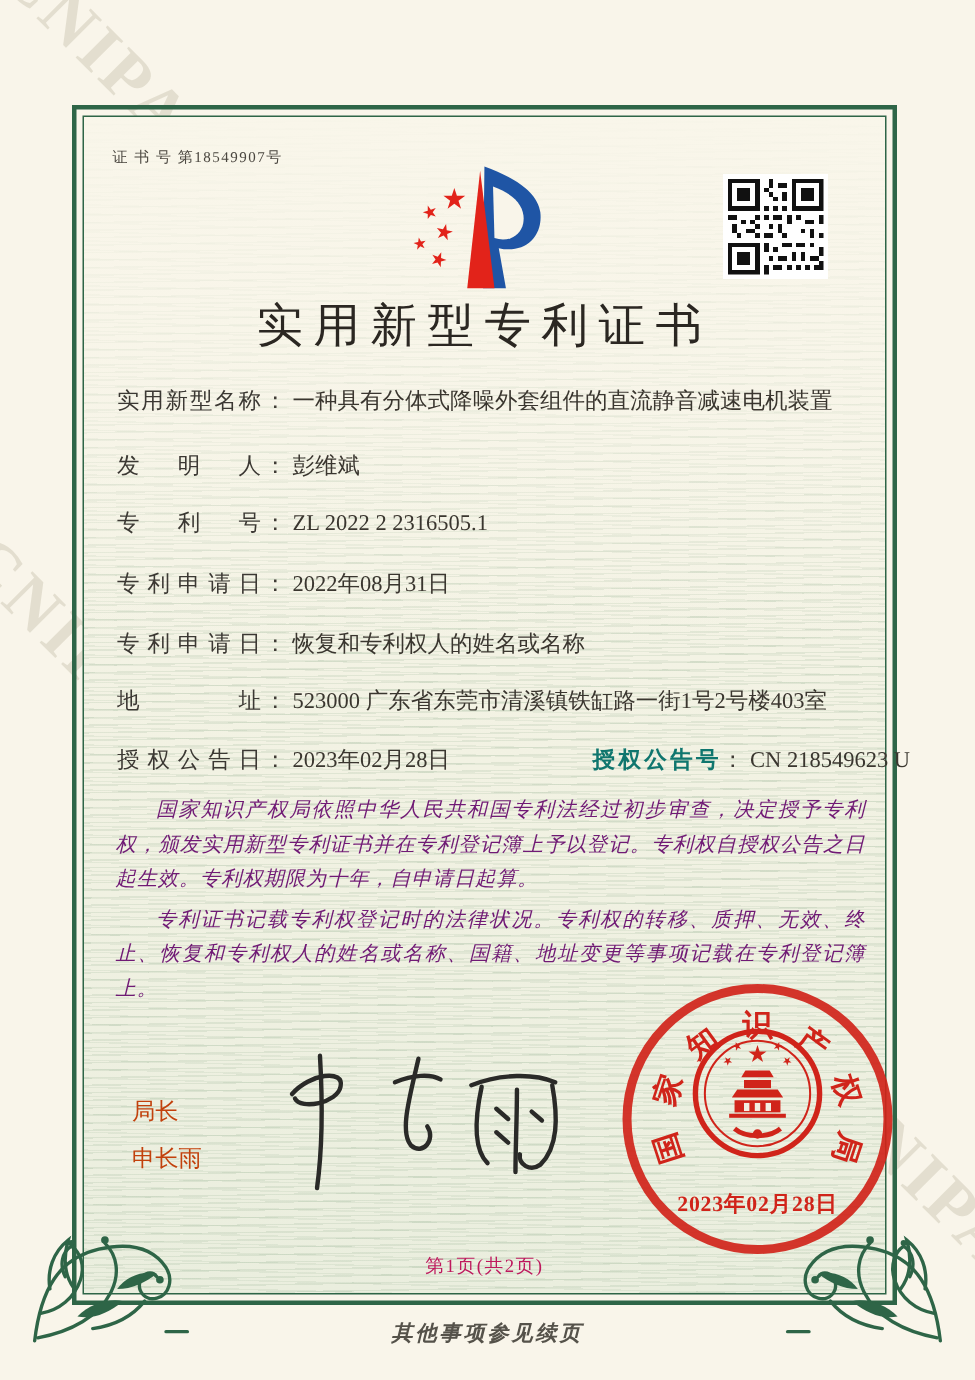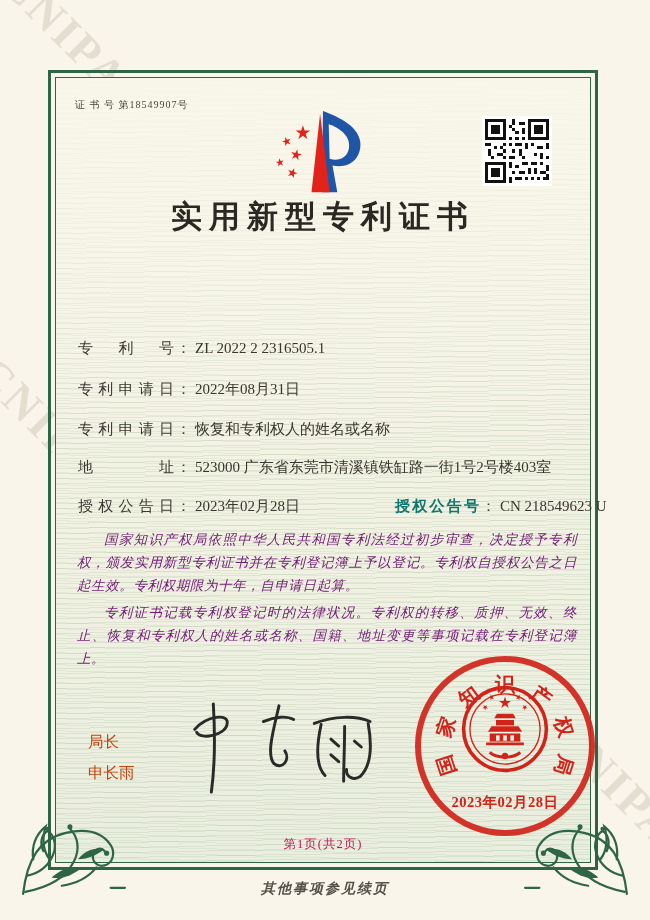--- a/index.html
+++ b/index.html
@@ -46,21 +46,21 @@
   }
 
   .content{position:absolute;inset:0;z-index:3;}
 
   
   .cert-no{position:absolute;left:75px;top:98px;font-size:10px;letter-spacing:1px;color:#4a463f;text-align:center;}
   .logo{position:absolute;left:274px;top:110px;width:96px;height:86px;}
   .qr{position:absolute;left:482px;top:116px;width:70px;height:70px;background:#fff;padding:3px;box-sizing:border-box;}
   .title{
     position:absolute;left:48px;top:196px;width:550px;text-align:center;
-    font-size:31px;font-weight:bold;letter-spacing:7px;color:#2b2722;
+    font-size:31px;font-weight:normal;letter-spacing:7px;color:#2b2722;
   }
 
   
   .row{position:absolute;left:78px;width:500px;font-size:15px;color:#403c36;white-space:nowrap;}
   .f-label{display:inline-block;width:96px;text-align:justify;text-align-last:justify;color:#3b3833;vertical-align:bottom;}
   .f-label2{display:inline-block;width:84px;text-align:justify;text-align-last:justify;color:#0f766e;vertical-align:bottom;font-weight:bold;}
   .f-colon{padding:0 4px 0 2px;}
   .f-value{color:#3a362f;}
   .r1{top:258px;} .r2{top:301px;} .r3{top:339px;} .r4{top:380px;}
   .r5{top:420px;} .r6{top:458px;} .r7{top:497px;}
@@ -169,20 +169,26 @@
                  M8,8h1v1h-1z M10,8h2v1h-2z M13,8h1v2h-1z M9,10h1v1h-1z M11,10h1v2h-1z M8,12h2v1h-2z M12,12h1v1h-1z
                  M15,8h1v1h-1z M17,9h2v1h-2z M20,8h1v2h-1z M16,11h1v1h-1z M18,11h1v2h-1z M20,12h1v1h-1z
                  M8,14h1v2h-1z M10,15h1v1h-1z M12,14h2v1h-2z M9,17h1v1h-1z M11,17h2v1h-2z M14,16h1v2h-1z
                  M8,19h1v2h-1z M10,19h2v1h-2z M13,19h1v1h-1z M15,14h2v1h-2z M18,14h1v1h-1z M20,15h1v2h-1z
                  M16,16h1v2h-1z M18,17h2v1h-2z M15,19h1v1h-1z M17,19h1v1h-1z M19,19h2v1h-2z M20,18h1v1h-1z"></path>
       </g>
     </svg>
 
     <div class="title">实用新型专利证书</div>
 
+    <div class="row r1">
+      <span class="f-label">实用新型名称</span><span class="f-colon">：</span><span class="f-value">一种具有分体式降噪外套组件的直流静音减速电机装置</span>
+    </div>
+    <div class="row r2">
+      <span class="f-label">发明人</span><span class="f-colon">：</span><span class="f-value">彭维斌</span>
+    </div>
     <div class="row r3">
       <span class="f-label">专利号</span><span class="f-colon">：</span><span class="f-value">ZL 2022 2 2316505.1</span>
     </div>
     <div class="row r4">
       <span class="f-label">专利申请日</span><span class="f-colon">：</span><span class="f-value">2022年08月31日</span>
     </div>
     <div class="row r5">
       <span class="f-label">专利申请日</span><span class="f-colon">：</span><span class="f-value">恢复和专利权人的姓名或名称</span>
     </div>
     <div class="row r6">

